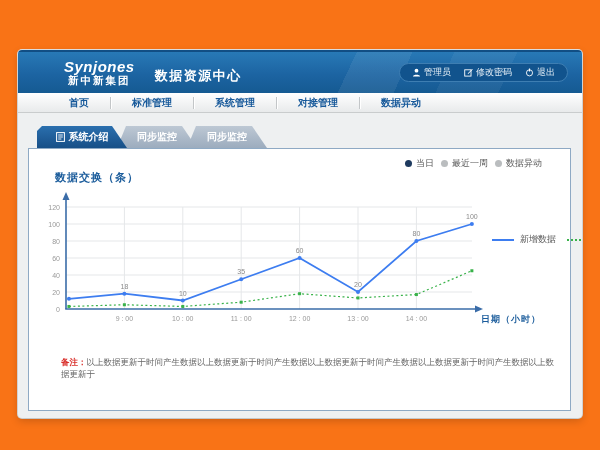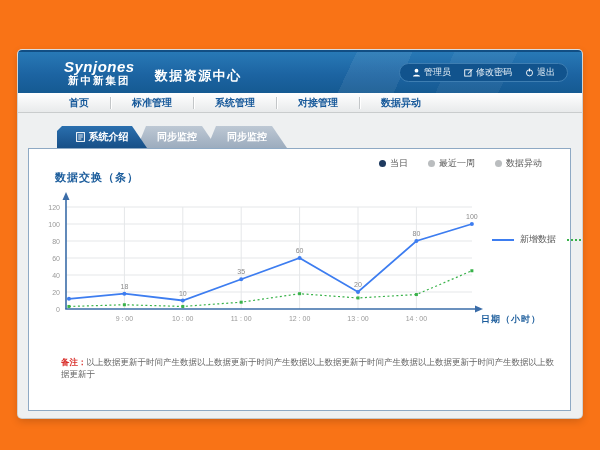--- a/index.html
+++ b/index.html
@@ -27,33 +27,33 @@
 
   
   .nav { height:20px; background:linear-gradient(180deg,#ffffff,#e8eaeb); border-bottom:1px solid #c9cccd;
          display:flex; align-items:center; padding-left:30px; }
   .nav-item { color:#17599a; font-size:10px; font-weight:bold; padding:0 21px; cursor:pointer; white-space:nowrap; }
   .nav-div { width:1px; height:12px; background:#c3c6c8; box-shadow:1px 0 0 #ffffff; }
 
   
   .tabs { position:absolute; left:19px; top:76px; height:22px; display:flex; align-items:flex-end; z-index:3; }
   .tab { height:22px; display:flex; align-items:center; justify-content:center; gap:4px;
-         font-size:10px; font-weight:bold; color:#fff; cursor:pointer;margin-left:20px; }
+         font-size:10px; font-weight:bold; color:#fff; cursor:pointer; }
   .tab.active { width:90px; background:linear-gradient(180deg,#2a6fae,#174f87);
          clip-path:polygon(0 100%, 0 5px, 5px 0, calc(100% - 15px) 0, 100% 100%); z-index:4; }
   .tab.inactive { width:80px; margin-left:-10px; background:linear-gradient(180deg,#bdc8d4,#9cacbe);
          clip-path:polygon(0 100%, 9px 0, calc(100% - 15px) 0, 100% 100%); z-index:2;text-align:right; }
   .tab.inactive.t2 { z-index:1; }
   .tab svg { display:block; }
 
   
   .panel { position:absolute; left:10px; top:98px; width:543px; height:263px;
            background:#ffffff; border:1px solid #8ea9c4; }
 
-  .radio-row { position:absolute; top:8px; right:28px; display:flex; align-items:flex-start; gap:20px; }
+  .radio-row { position:absolute; top:8px; right:28px; display:flex; align-items:flex-start; gap:7px; }
   .radio-opt { display:flex; align-items:center; gap:4px; font-size:9px; color:#555; cursor:pointer; white-space:nowrap; }
   .radio-dot { width:7px; height:7px; border-radius:50%; background:#babdbf; }
   .radio-opt.selected .radio-dot { background:#1e3a5f; }
 
   .y-axis-title { position:absolute; left:26px; top:21px; font-size:11px; font-weight:bold; color:#1c5d9c; letter-spacing:1px; }
 
   .chart-wrap { position:absolute; left:0; top:0; width:541px; height:185px; }
 
   .legend { position:absolute; left:463px; top:84px; display:flex; flex-direction:row; gap:11px; }
   .legend-item { display:flex; align-items:center; gap:6px; font-size:9px; color:#555; white-space:nowrap; }

